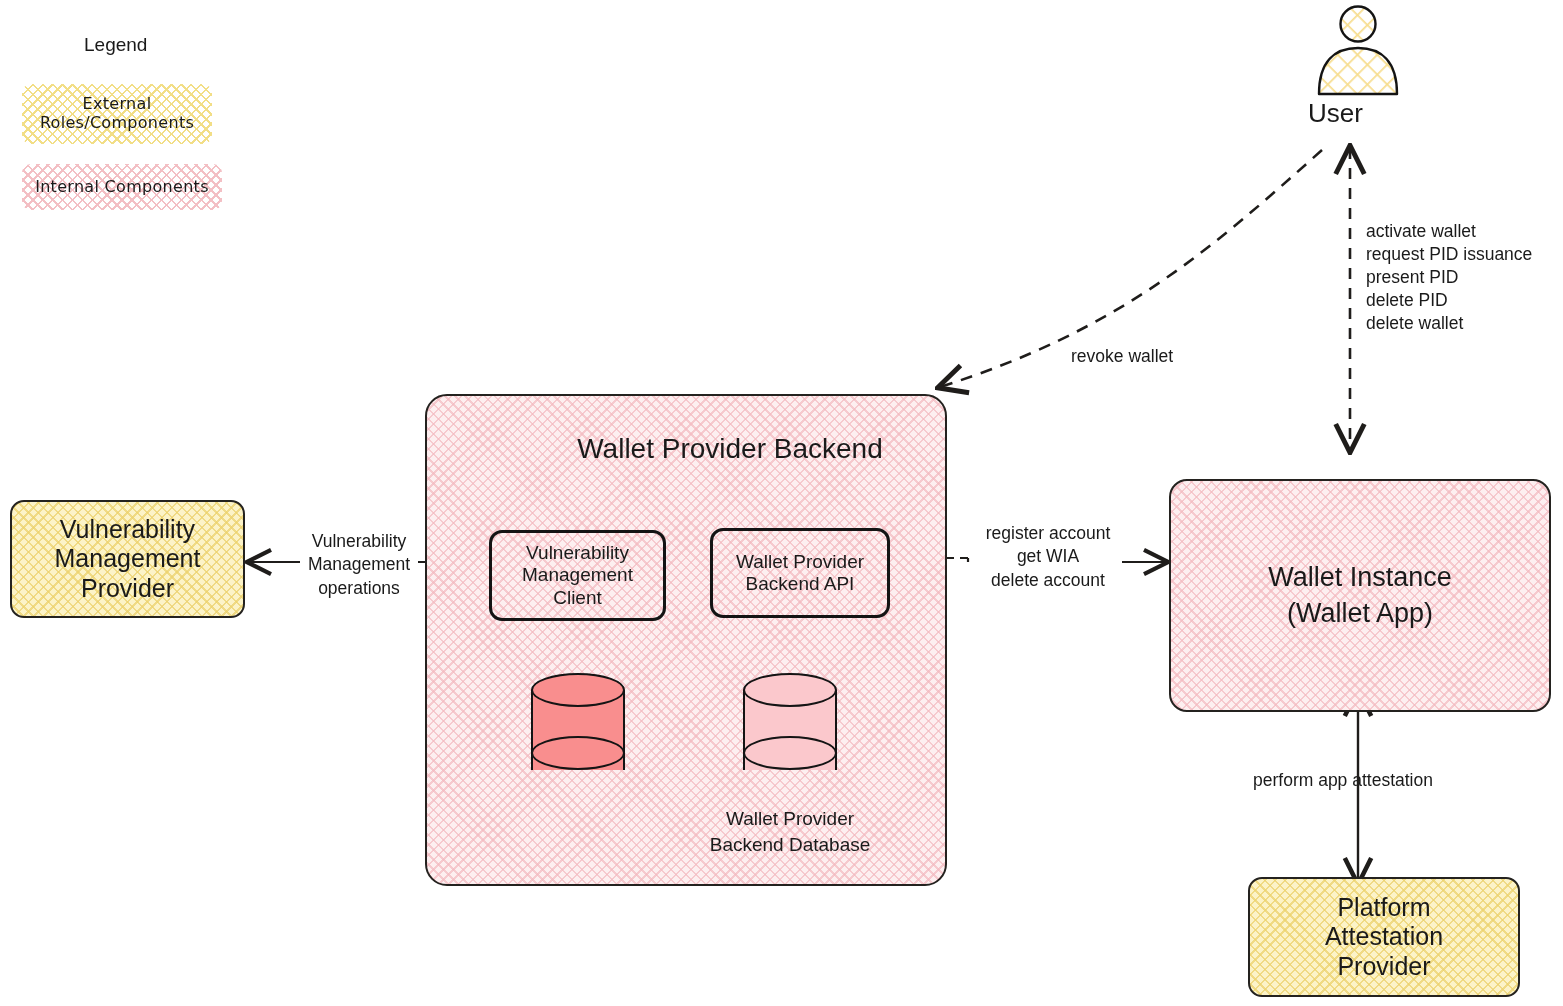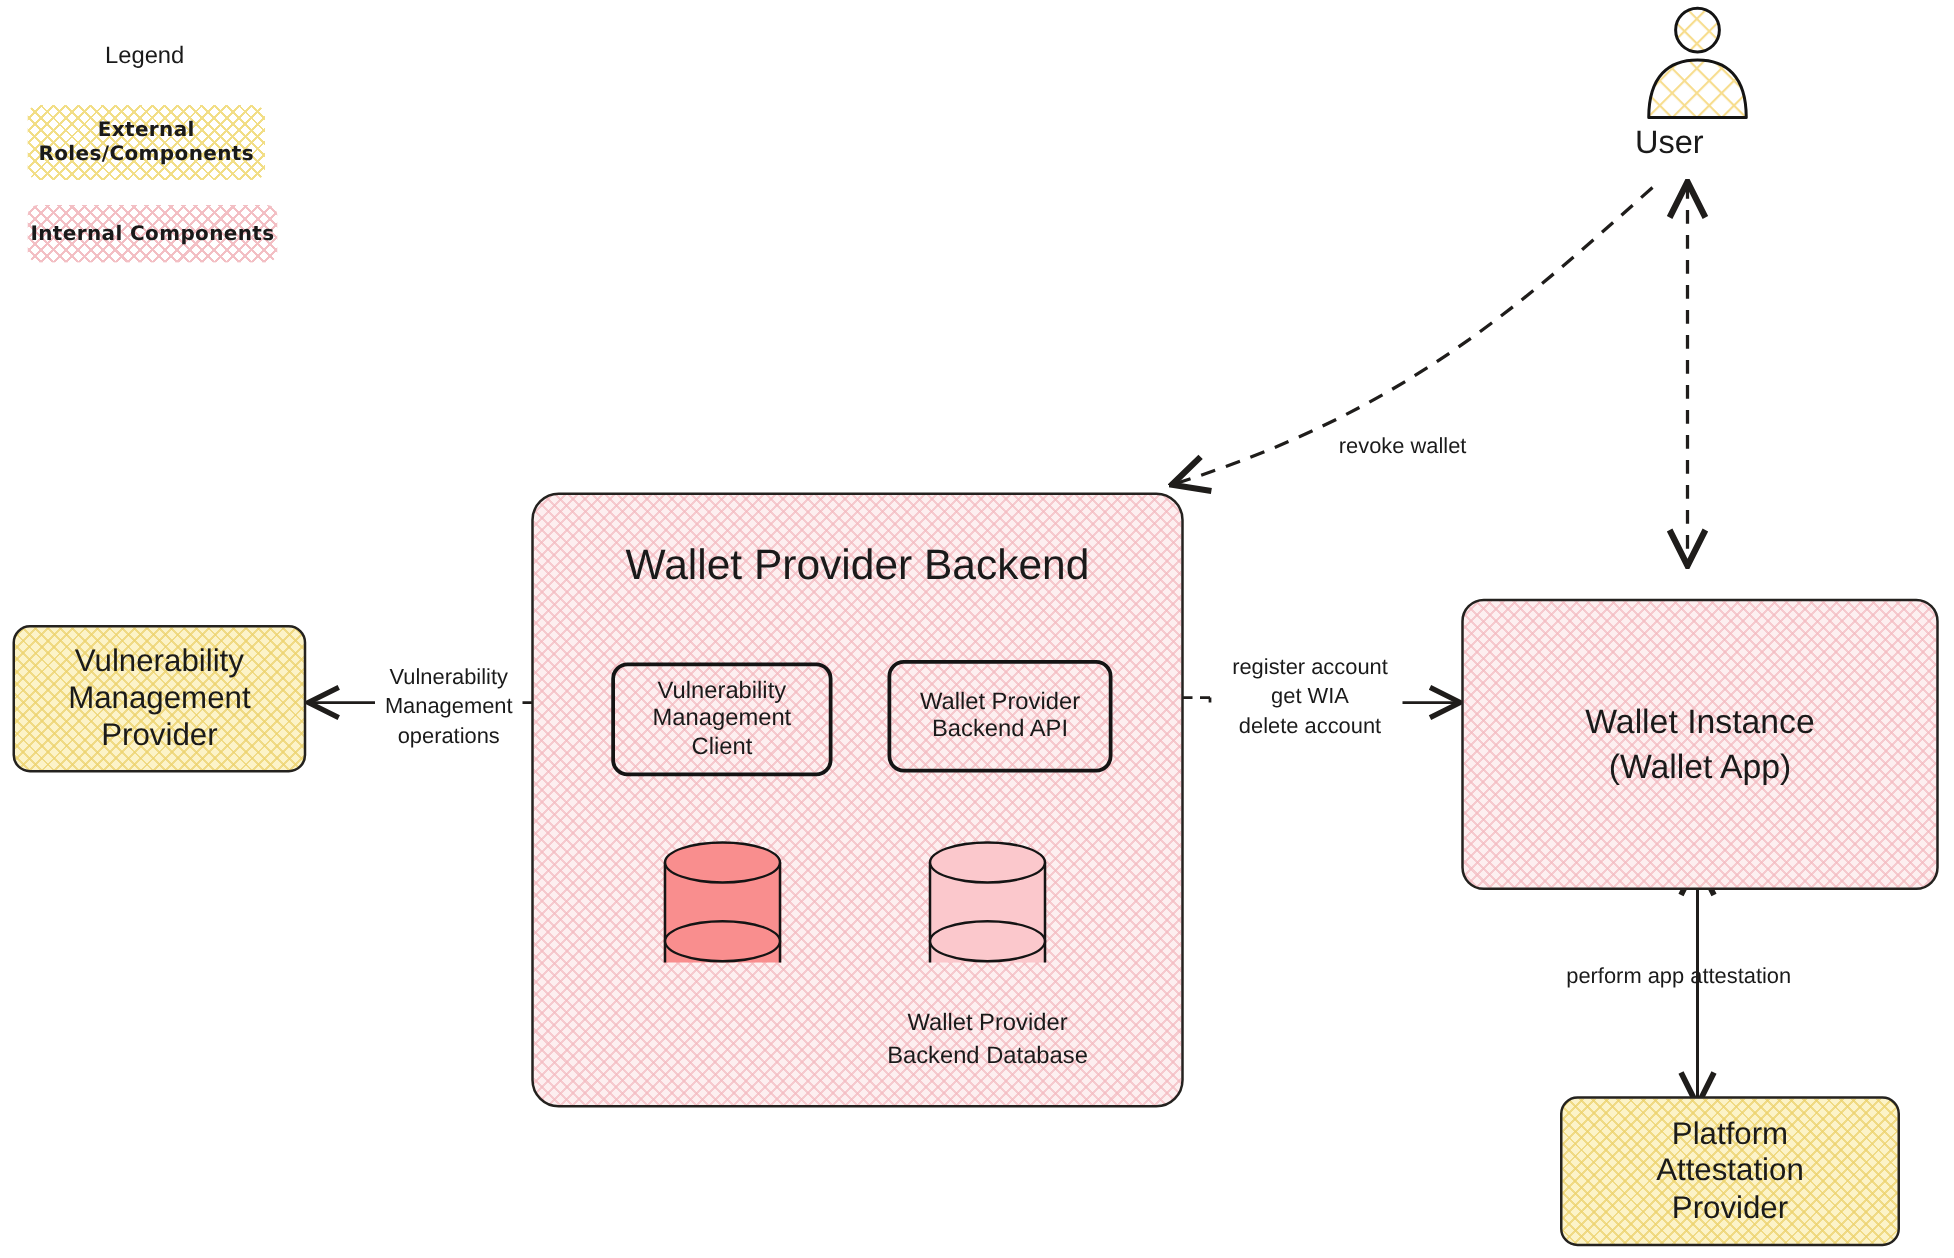--- a/index.html
+++ b/index.html
@@ -38,21 +38,21 @@
   
   .node{
     position:absolute;box-sizing:border-box;display:flex;align-items:center;
     justify-content:center;text-align:center;line-height:1.18;
   }
   .round-box{border:2.2px solid #24221f;border-radius:14px;}
   .inner-box{border:3px solid #141414;border-radius:13px;}
   .big-container{border:2.4px solid #24221f;border-radius:22px;}
 
   .label-plain{position:absolute;white-space:pre;line-height:1.2;}
-  .hand{font-family:"DejaVu Sans",sans-serif;font-weight:700;letter-spacing:.3px;}
+  .hand{font-family:"DejaVu Sans",sans-serif;font-weight:400;letter-spacing:.3px;}
 
   .cyl-cap{position:absolute;left:0;box-sizing:border-box;border:2.2px solid #141414;border-radius:50%;}
   .cyl-body{position:absolute;left:0;box-sizing:border-box;border-left:2.2px solid #141414;border-right:2.2px solid #141414;}
   svg.overlay{position:absolute;left:0;top:0;width:1563px;height:1006px;overflow:visible;pointer-events:none;}
 </style>
 </head>
 <body>
 
 <div id="canvas">
 
@@ -75,20 +75,25 @@
           <line x1="0" y1="0" x2="0" y2="14" stroke="#f7dd8e" stroke-width="3.4"></line>
           <line x1="0" y1="0" x2="14" y2="0" stroke="#f7dd8e" stroke-width="3.4"></line>
         </pattern>
       </defs>
       <circle cx="50" cy="20" r="17.5" fill="url(#uhatch)" stroke="#141414" stroke-width="2.4"></circle>
       <path d="M11,90 C11,57 27,44 50,44 C73,44 89,57 89,90 Z" fill="url(#uhatch)" stroke="#141414" stroke-width="2.4" stroke-linejoin="round"></path>
     </svg>
   </div>
   <div class="label-plain" style="left:1308px;top:98px;width:100px;text-align:left;font-size:26px;">User</div>
 
+  <div class="label-plain" style="left:1366px;top:220px;font-size:17.5px;line-height:1.32;">activate wallet
+request PID issuance
+present PID
+delete PID
+delete wallet</div>
 
   <div class="label-plain" style="left:1071px;top:346px;font-size:17.5px;">revoke wallet</div>
 
   <div class="label-plain" style="left:974px;top:522px;width:148px;text-align:center;font-size:17.5px;line-height:1.33;">register account
 get WIA
 delete account</div>
 
   <div class="label-plain" style="left:300px;top:530px;width:118px;text-align:center;font-size:17.5px;line-height:1.33;">Vulnerability
 Management
 operations</div>
@@ -126,21 +131,21 @@
     <line x1="1358" y1="692" x2="1358" y2="882" stroke="#1f1d1b" stroke-width="2.4" marker-start="url(#solidArrowStart)" marker-end="url(#solidArrow)"></line>
   </svg>
 
   <div class="node round-box hatch-yellow-solid" style="left:10px;top:500px;width:235px;height:118px;">
     <span style="font-size:25px;white-space:pre-line;">Vulnerability
 Management
 Provider</span>
   </div>
 
   <div class="big-container hatch-pink-soft" style="position:absolute;left:425px;top:394px;width:518px;height:488px;">
-    <div class="label-plain" style="left:0;top:36px;width:518px;text-align:center;font-size:34px;">Wallet Provider Backend</div>
+    <div class="label-plain" style="left:0;top:36px;width:518px;text-align:center;font-size:28px;padding-left:44px;">Wallet Provider Backend</div>
   </div>
 
   <div class="node inner-box hatch-pink-soft" style="left:489px;top:530px;width:177px;height:91px;">
     <span style="font-size:19px;white-space:pre-line;">Vulnerability
 Management
 Client</span>
   </div>
 
   <div class="node inner-box hatch-pink-soft" style="left:710px;top:528px;width:180px;height:90px;">
     <span style="font-size:19px;white-space:pre-line;">Wallet Provider

